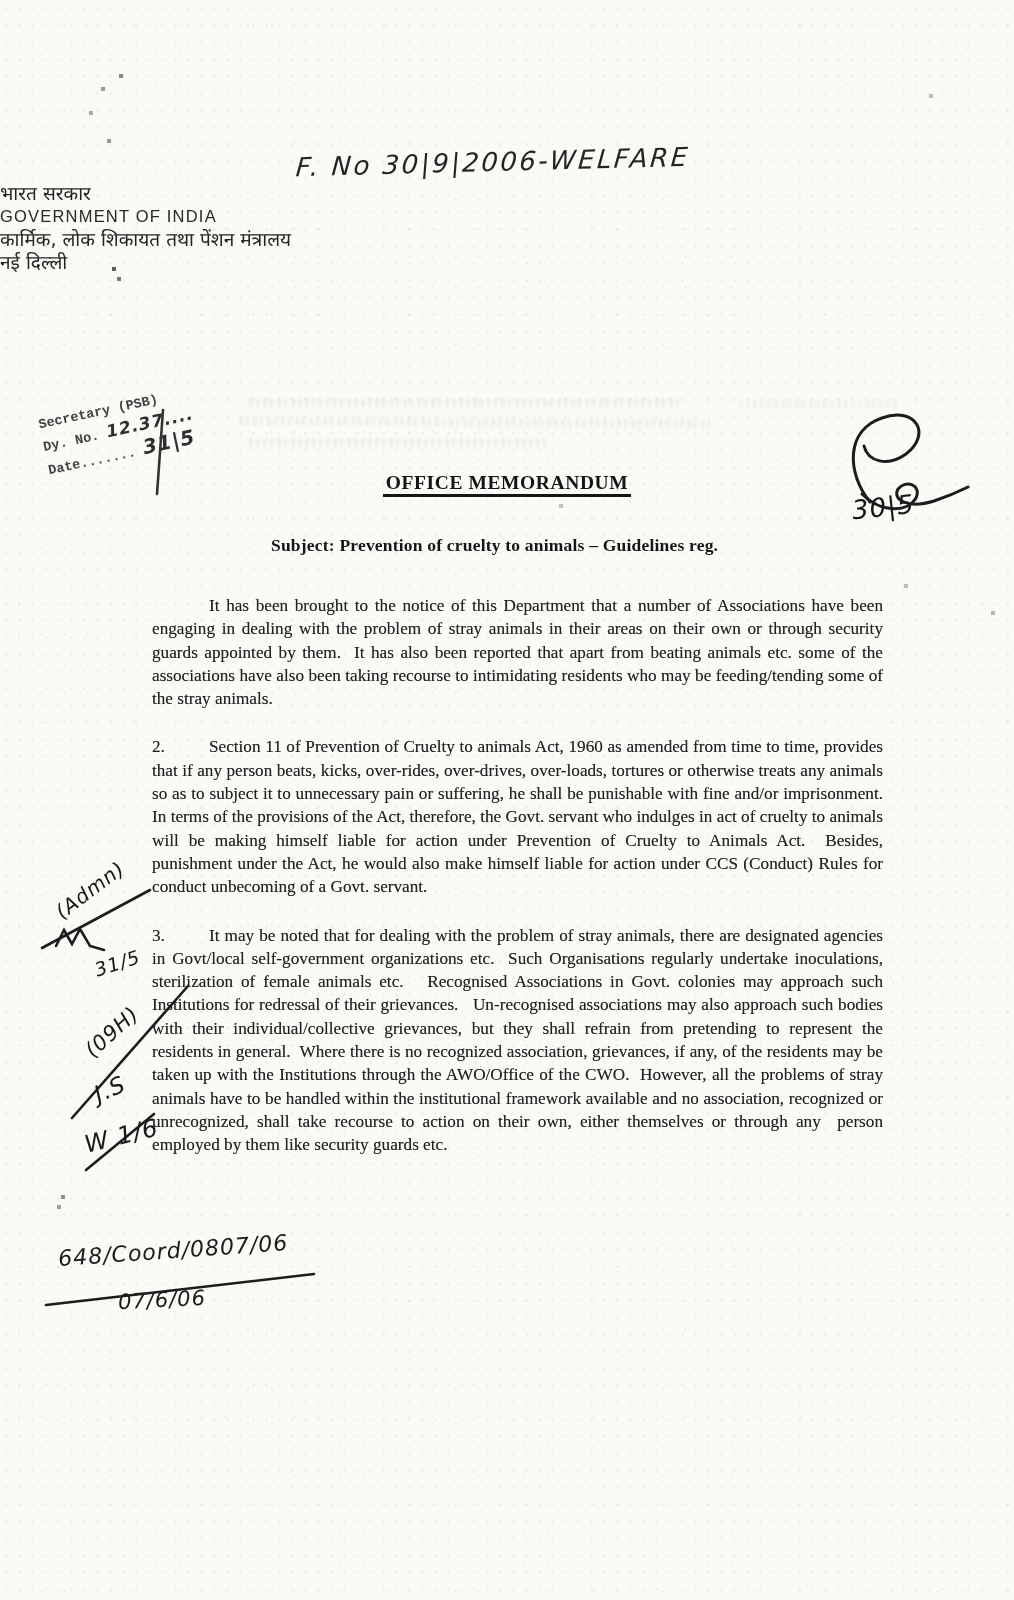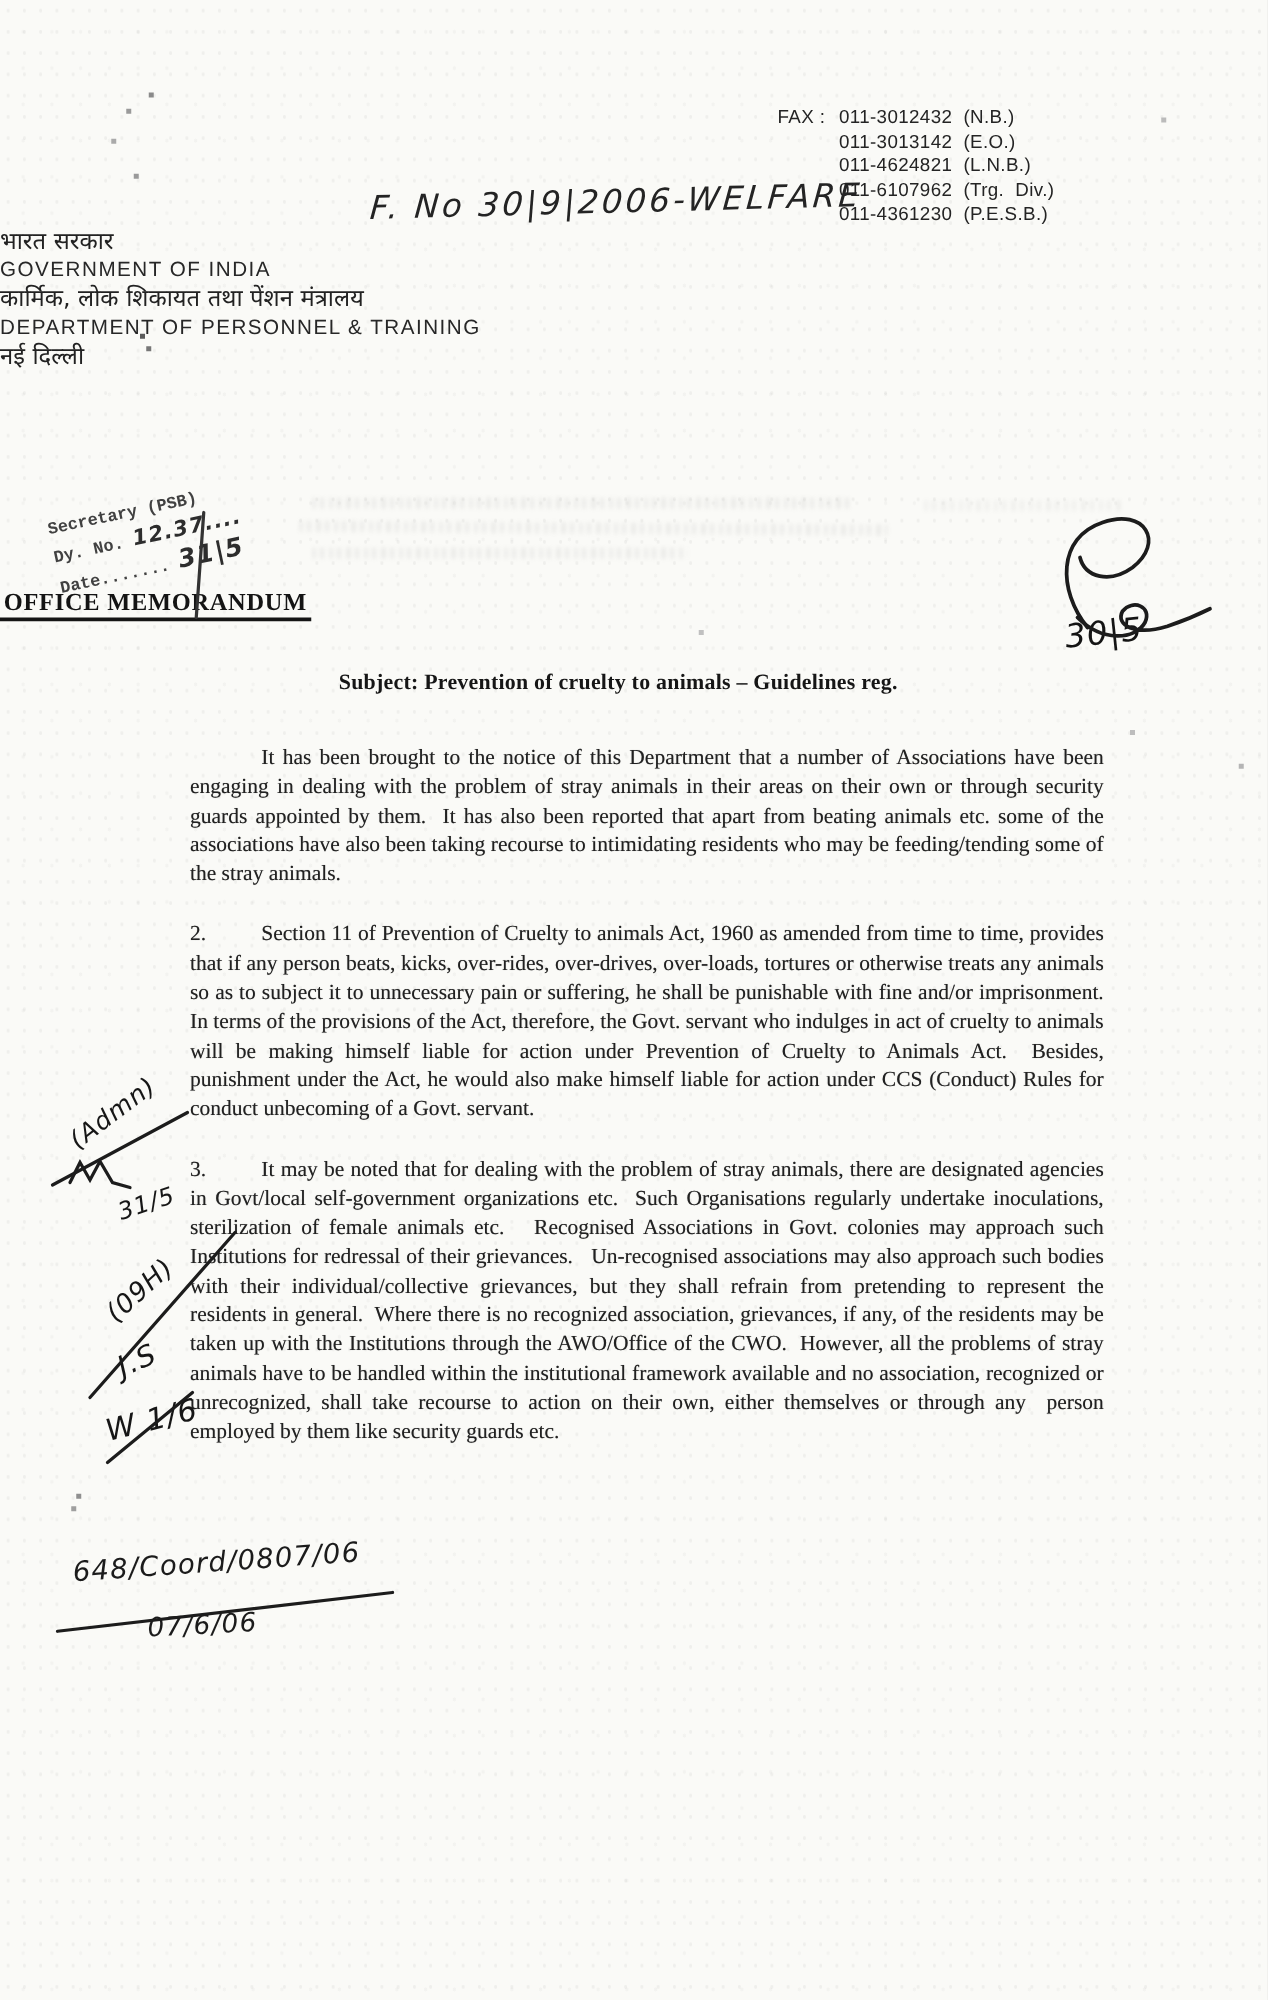--- a/index.html
+++ b/index.html
@@ -51,21 +51,21 @@
 
   
   .smudge{position:absolute;height:9px;opacity:.5;filter:blur(1.6px);pointer-events:none;
     background:repeating-linear-gradient(90deg,rgba(110,110,110,.35) 0 2px,transparent 2px 6px,
                rgba(130,130,130,.25) 6px 9px,transparent 9px 14px);}
   .sm1{top:398px;left:250px;width:430px;}
   .sm2{top:418px;left:240px;width:470px;transform:rotate(.4deg);}
   .sm3{top:438px;left:250px;width:300px;}
   .sm4{top:400px;left:740px;width:160px;opacity:.35;}
 
-  .om-title{position:absolute;top:472px;left:0;width:1014px;}
+  .om-title{position:absolute;top:472px;left:0;width:1014px;text-align:center;}
   .om-title span{font-weight:bold;font-size:19.5px;letter-spacing:.6px;color:#141414;
                  border-bottom:3px solid #151515;padding:0 3px 1px;}
 
   .receipt-mark{position:absolute;top:492px;left:852px;font-size:26px;
                 transform:rotate(-6deg);color:#141414;}
 
   .subject{position:absolute;top:535px;left:271px;font-weight:bold;font-size:17.5px;
            letter-spacing:.2px;color:#161616;}
 
   
@@ -90,38 +90,27 @@
 
   .ink-overlay{position:absolute;inset:0;pointer-events:none;}
 </style>
 </head>
 <body>
 
 <div class="page">
 
   <div class="specks"></div>
 
-  <div class="fax">
-    <div class="fax-label">FAX :</div>
-    <div class="fax-lines">
-      <div>011-3012432  (N.B.)</div>
-      <div>011-3013142  (E.O.)</div>
-      <div>011-4624821  (L.N.B.)</div>
-      <div>011-6107962  (Trg.  Div.)</div>
-      <div>011-4361230  (P.E.S.B.)</div>
-    </div>
-  </div>
 
   <div class="hw file-no">F. No 30|9|2006-WELFARE</div>
 
   <div class="hdr">
     <div class="hi">भारत सरकार</div>
     <div class="en">GOVERNMENT OF INDIA</div>
     <div class="hi">कार्मिक, लोक शिकायत तथा पेंशन मंत्रालय</div>
-    <div class="en">DEPARTMENT OF PERSONNEL &amp; TRAINING</div>
     <div class="hi">नई दिल्ली</div>
   </div>
 
 
   <div class="stamp">
     <div>Secretary (PSB)</div>
     <div>
       <span>Dy. No.</span>
       <span class="hwv">12.37....</span>
     </div>

